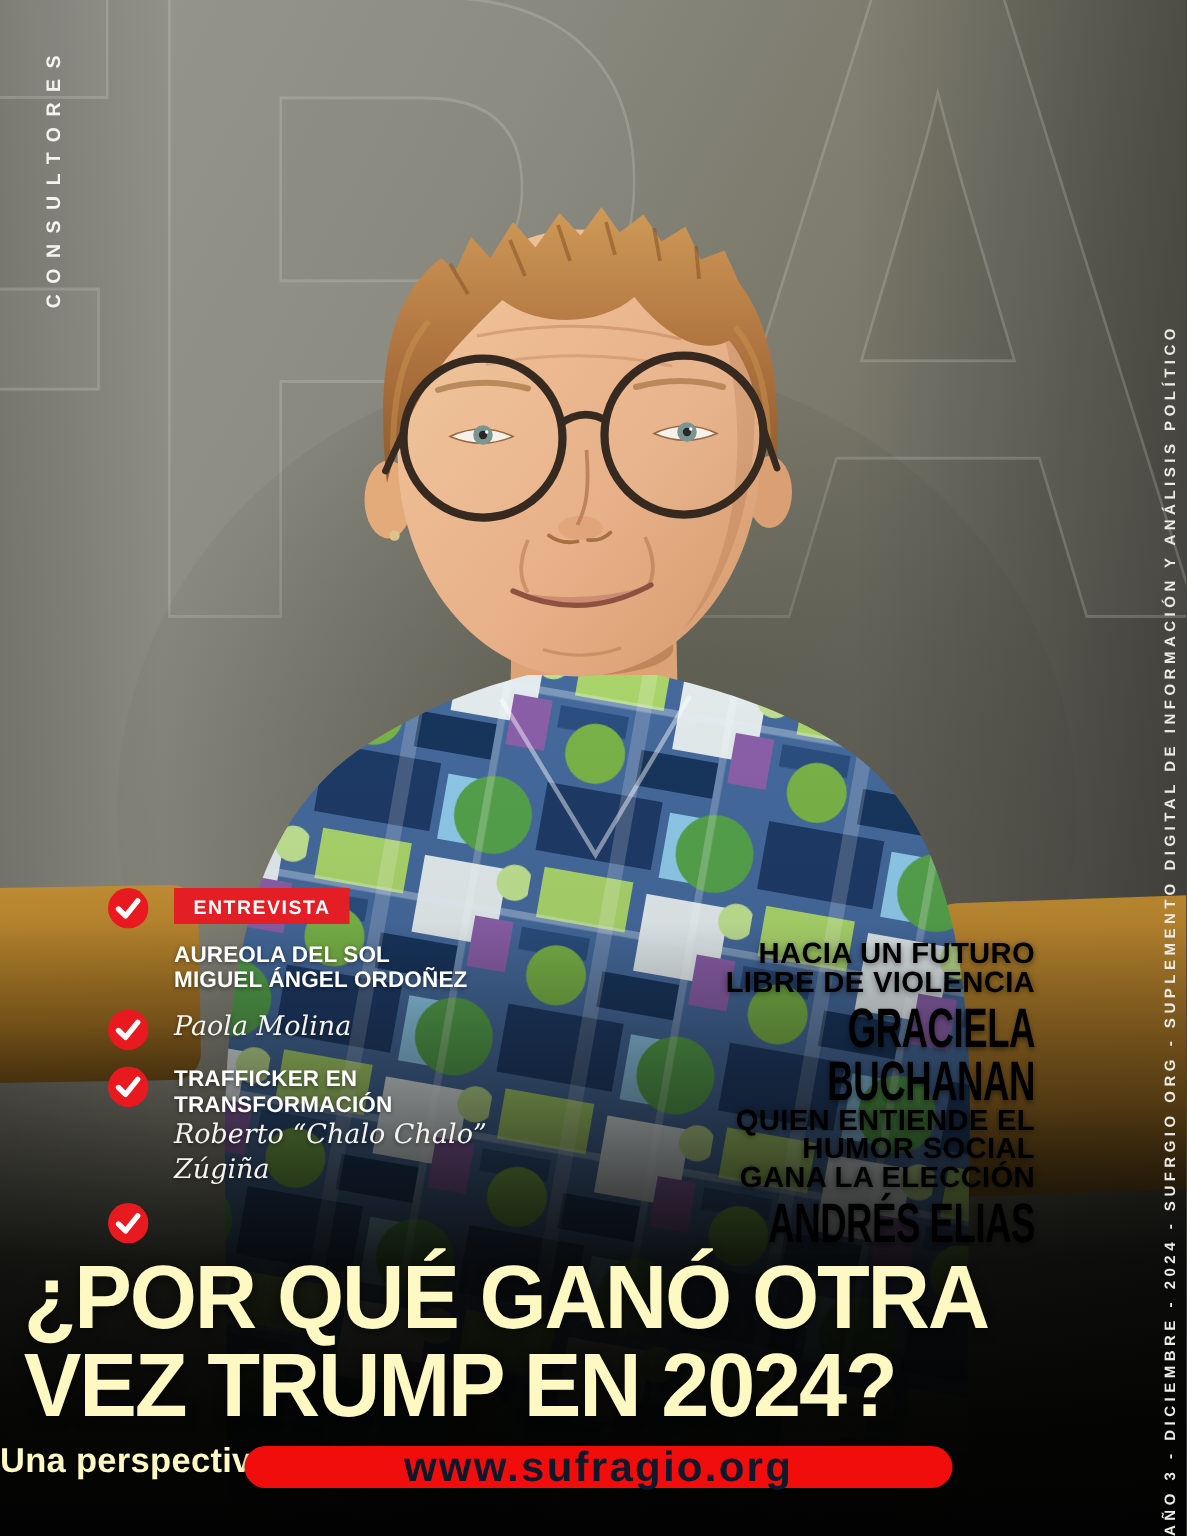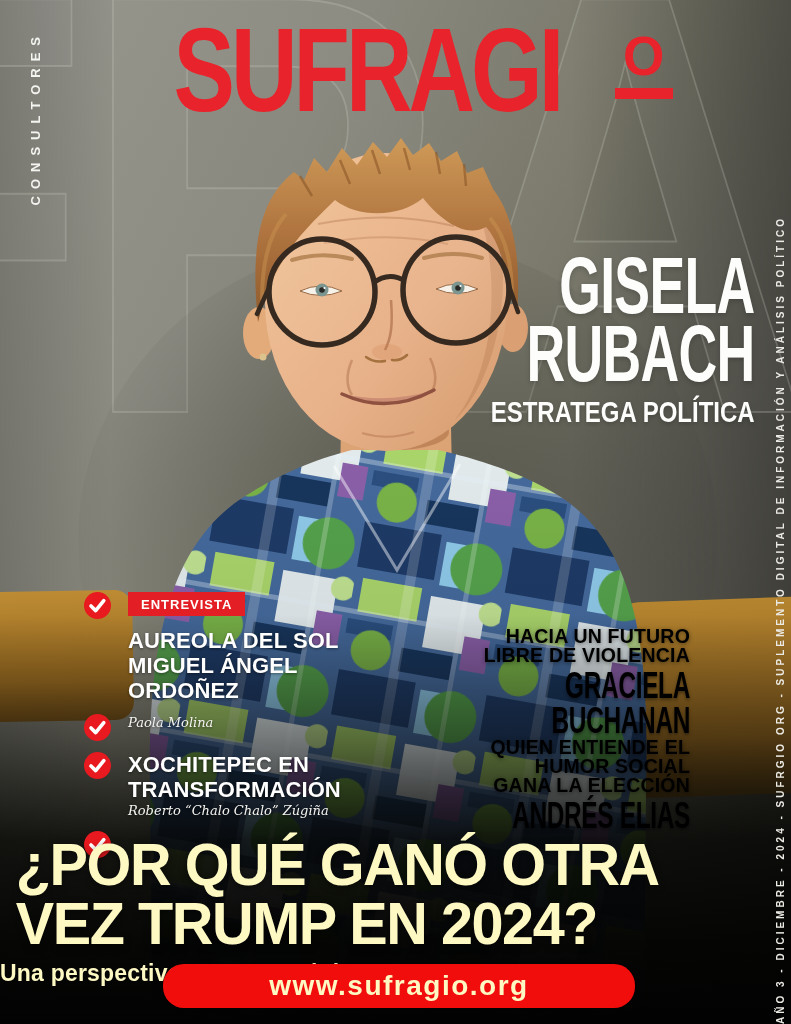--- a/index.html
+++ b/index.html
@@ -67,36 +67,36 @@
     transform:scaleX(0.67); transform-origin:right center; letter-spacing:-1px;
     text-shadow:0 2px 6px rgba(0,0,0,0.18);
   }
   .person .role{
     margin-top:10px; font-size:30px; font-weight:700; color:#fdfdfb; line-height:1;
     transform:scaleX(0.80); transform-origin:right center; letter-spacing:0px;
     text-shadow:0 2px 5px rgba(0,0,0,0.2);
   }
 
   
-  .checklist{position:absolute; left:84px; top:592px; width:268px; color:#fff;}
+  .checklist{position:absolute; left:72px; top:592px; width:268px; color:#fff;}
   .chk-row{display:flex; align-items:flex-start;}
   .check{width:27px; height:27px; flex:0 0 27px;}
   .badge{
     margin-left:17px; background:#e31e24; color:#fff; font-size:13px; font-weight:800;
     letter-spacing:1px; padding:6px 13px 5px 13px; line-height:1;
   }
   .item{display:flex; align-items:flex-start; margin-top:11px;}
   .item .txt{margin-left:17px;}
   .item-title{
-    font-size:22px; font-weight:800; line-height:1.14; letter-spacing:0.1px;
+    font-size:15px; font-weight:800; line-height:1.14; letter-spacing:0.1px;
     white-space:pre-line; text-shadow:0 1px 3px rgba(0,0,0,0.45);
   }
   .item-author{
     font-family:"DejaVu Serif", serif; font-style:italic; font-weight:400;
-    font-size:13px; line-height:1.25; color:#f4f3ef; margin-top:1px;
+    font-size:18px; line-height:1.25; color:#f4f3ef; margin-top:1px;
     text-shadow:0 1px 3px rgba(0,0,0,0.45);
   }
   .item.first{margin-top:9px;}
 
   
   .features{position:absolute; right:101px; top:627px; width:300px; text-align:right; color:#000000;}
   .feat-teaser{
     font-size:19.5px; font-weight:800; line-height:0.97; letter-spacing:0.2px;
     white-space:pre-line; text-shadow:0 1px 4px rgba(0,0,0,0.5);
   }
@@ -109,23 +109,23 @@
 
   
   .headline{position:absolute; left:0; right:0; top:836px; text-align:left; color:#fef9c3;}
   .headline .title{
     font-size:60px; font-weight:900; line-height:0.98; letter-spacing:-1.5px;
     transform:scaleX(0.96); transform-origin:center top; white-space:pre-line;
     text-shadow:0 2px 8px rgba(0,0,0,0.5);
   }
   .headline .subtitle{font-size:23px; font-weight:700; margin-top:6px; letter-spacing:0.2px;}
   .url-bar{
-    position:absolute; left:163px; top:964px; width:472px; height:44px;
+    position:absolute; left:163px; top:964px; width:472px; height:28px;
     background:#f20d0d; display:flex; align-items:center; justify-content:center;
-    color:#fef9c3; font-size:28px; font-weight:700; letter-spacing:1.5px;
+    color:#0f172a; font-size:28px; font-weight:700; letter-spacing:1.5px;
     box-shadow:0 0 0 1px rgba(0,0,0,0.15);
     border-radius:21px;
   }
 </style>
 </head>
 <body>
 
 <div class="cover">
 
   <div class="wall"></div>
@@ -240,37 +240,25 @@
     <circle cx="322" cy="292" r="53" fill="rgba(250,250,245,0.05)" stroke="#352920" stroke-width="5.5"></circle>
     <circle cx="456" cy="290" r="53" fill="rgba(250,250,245,0.05)" stroke="#352920" stroke-width="5.5"></circle>
     <path d="M373,283 Q389,271 405,281" fill="none" stroke="#352920" stroke-width="5"></path>
     <path d="M269,288 L257,314" stroke="#352920" stroke-width="4.5" stroke-linecap="round"></path>
     <path d="M509,286 L518,312" stroke="#352920" stroke-width="4.5" stroke-linecap="round"></path>
   </svg>
 
   <div class="dark-overlay"></div>
 
   <div class="masthead">
-    <div class="logo">
-      <div class="logo-text">SUFRAGI</div>
-      <div class="logo-o">
-        <span class="o">O</span>
-        <span class="bar"></span>
-      </div>
-    </div>
   </div>
 
   <div class="v-left">CONSULTORES</div>
   <div class="v-right">AÑO 3 - DICIEMBRE - 2024 - SUFRGIO ORG - SUPLEMENTO DIGITAL DE INFORMACIÓN Y ANÁLISIS POLÍTICO</div>
 
-  <div class="person">
-    <div class="big">GISELA</div>
-    <div class="big">RUBACH</div>
-    <div class="role">ESTRATEGA POLÍTICA</div>
-  </div>
 
   <div class="checklist">
     <div class="chk-row">
       <svg class="check" viewBox="0 0 27 27">
         <circle cx="13.5" cy="13.5" r="13.5" fill="#e8191f"></circle>
         <path d="M7 14 L11.7 18.6 L19.8 8.6" fill="none" stroke="#fff" stroke-width="3.6" stroke-linecap="round" stroke-linejoin="round"></path>
       </svg>
       <span class="badge">ENTREVISTA</span>
     </div>
 
@@ -291,21 +279,21 @@
         <div class="item-author">Paola Molina</div>
       </div>
     </div>
 
     <div class="item">
       <svg class="check" viewBox="0 0 27 27">
         <circle cx="13.5" cy="13.5" r="13.5" fill="#e8191f"></circle>
         <path d="M7 14 L11.7 18.6 L19.8 8.6" fill="none" stroke="#fff" stroke-width="3.6" stroke-linecap="round" stroke-linejoin="round"></path>
       </svg>
       <div class="txt">
-        <div class="item-title">XOCHITEPEC EN
+        <div class="item-title">TRAFFICKER EN
 TRANSFORMACIÓN</div>
         <div class="item-author">Roberto “Chalo Chalo” Zúgiña</div>
       </div>
     </div>
 
     <div class="item">
       <svg class="check" viewBox="0 0 27 27">
         <circle cx="13.5" cy="13.5" r="13.5" fill="#e8191f"></circle>
         <path d="M7 14 L11.7 18.6 L19.8 8.6" fill="none" stroke="#fff" stroke-width="3.6" stroke-linecap="round" stroke-linejoin="round"></path>
       </svg>

